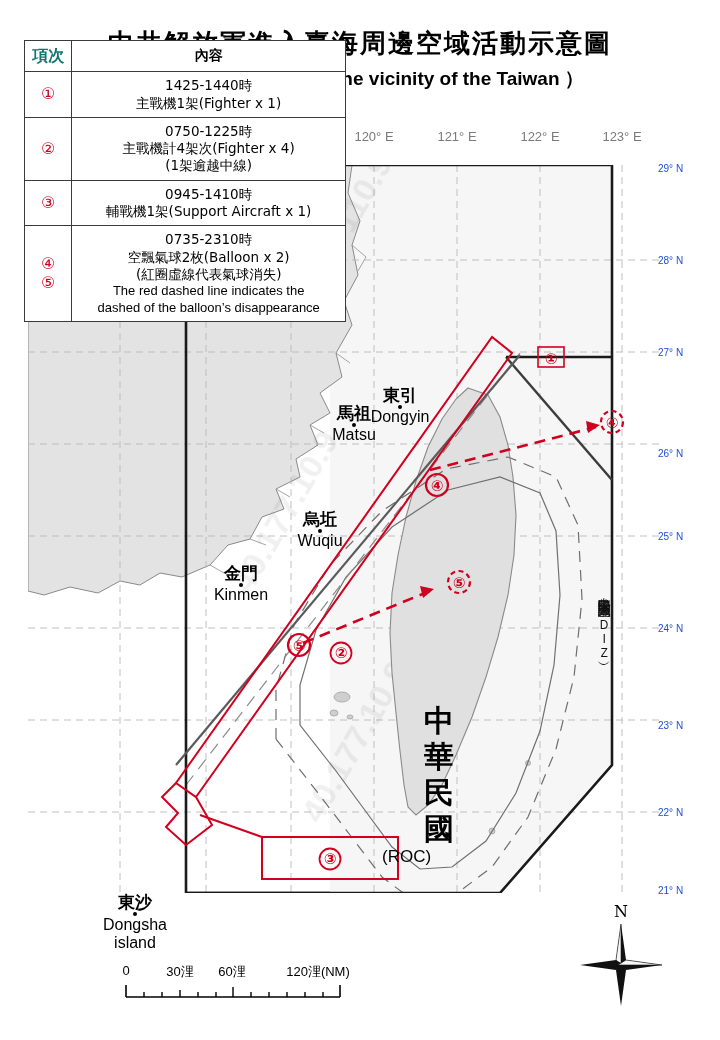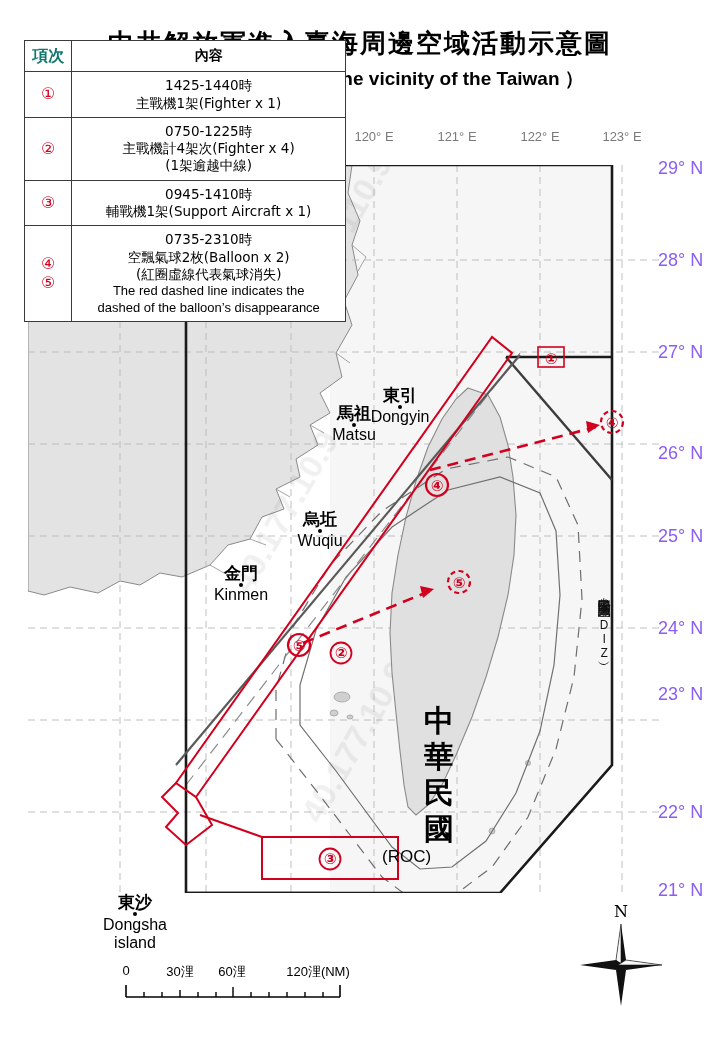--- a/index.html
+++ b/index.html
@@ -25,21 +25,21 @@
   }
   
   #map-wrap{position:absolute;left:0;top:125px;width:625px;height:790px;}
   #lonaxis{position:absolute;left:0;top:0;width:720px;height:28px;}
   #lonaxis span{
     position:absolute;top:4px;font-size:13px;color:#7a7a7a;
     transform:translateX(-50%);white-space:nowrap;
   }
   #lataxis{position:absolute;left:0;top:0;width:720px;height:790px;}
   #lataxis span{
-    position:absolute;left:658px;font-size:18px;color:#8b5cf6;
+    position:absolute;left:658px;font-size:10px;color:#1d4ed8;
     transform:translateY(-50%);white-space:nowrap;
   }
   #mapsvg{position:absolute;left:0;top:0;width:720px;height:790px;}
   
   #legend{
     position:absolute;left:24px;top:40px;width:322px;
     border-collapse:collapse;background:#fff;z-index:30;
   }
   #legend td,#legend th{
     border:1px solid #3a3a3a;padding:3px 2px;text-align:center;
@@ -94,21 +94,21 @@
     <span style="left:622px">123° E</span>
   </div>
 
   <div id="lataxis">
     <span style="top:43px">29° N</span>
     <span style="top:135px">28° N</span>
     <span style="top:227px">27° N</span>
     <span style="top:328px">26° N</span>
     <span style="top:411px">25° N</span>
     <span style="top:503px">24° N</span>
-    <span style="top:569px">23° N</span>
+    <span style="top:600px">23° N</span>
     <span style="top:687px">22° N</span>
     <span style="top:765px">21° N</span>
   </div>
 
   <svg id="mapsvg" viewBox="0 0 720 790">
     <defs>
       <clipPath id="mapclip">
           <rect x="28" y="40" width="632" height="728"></rect>
         </clipPath>
     </defs>

